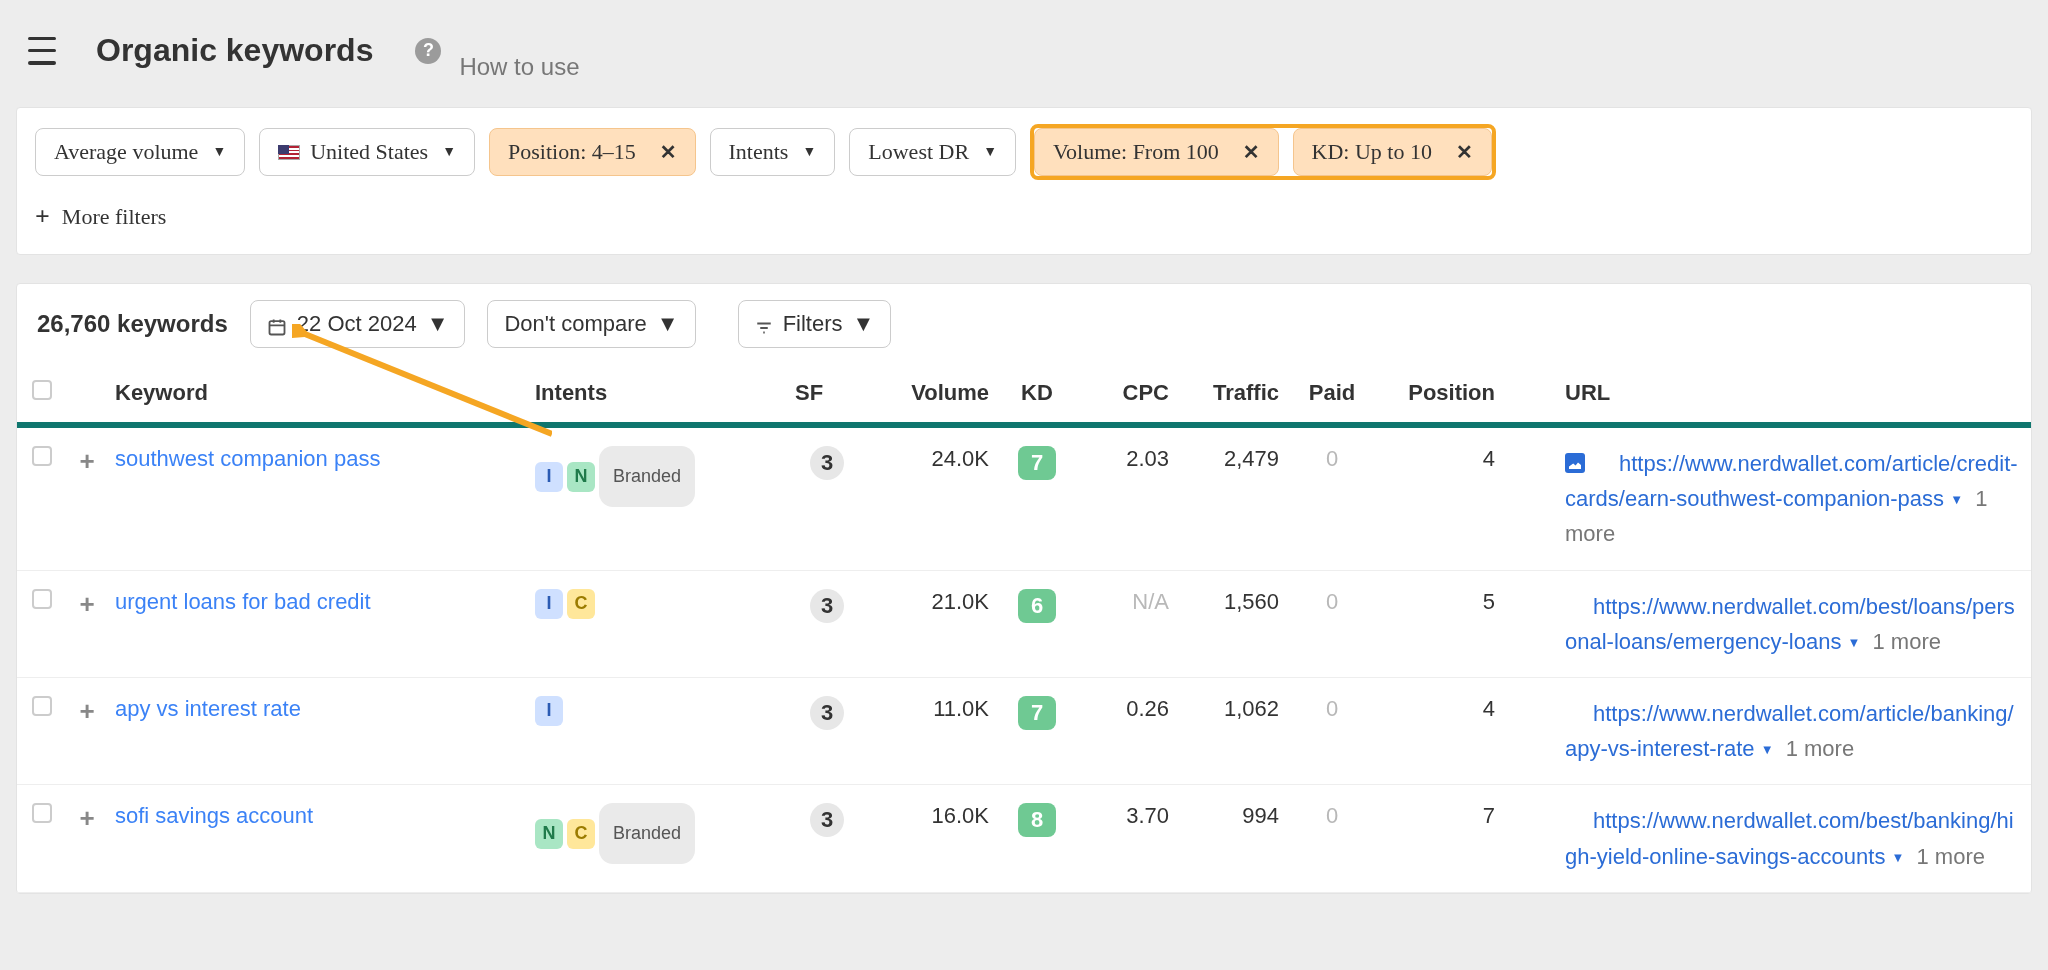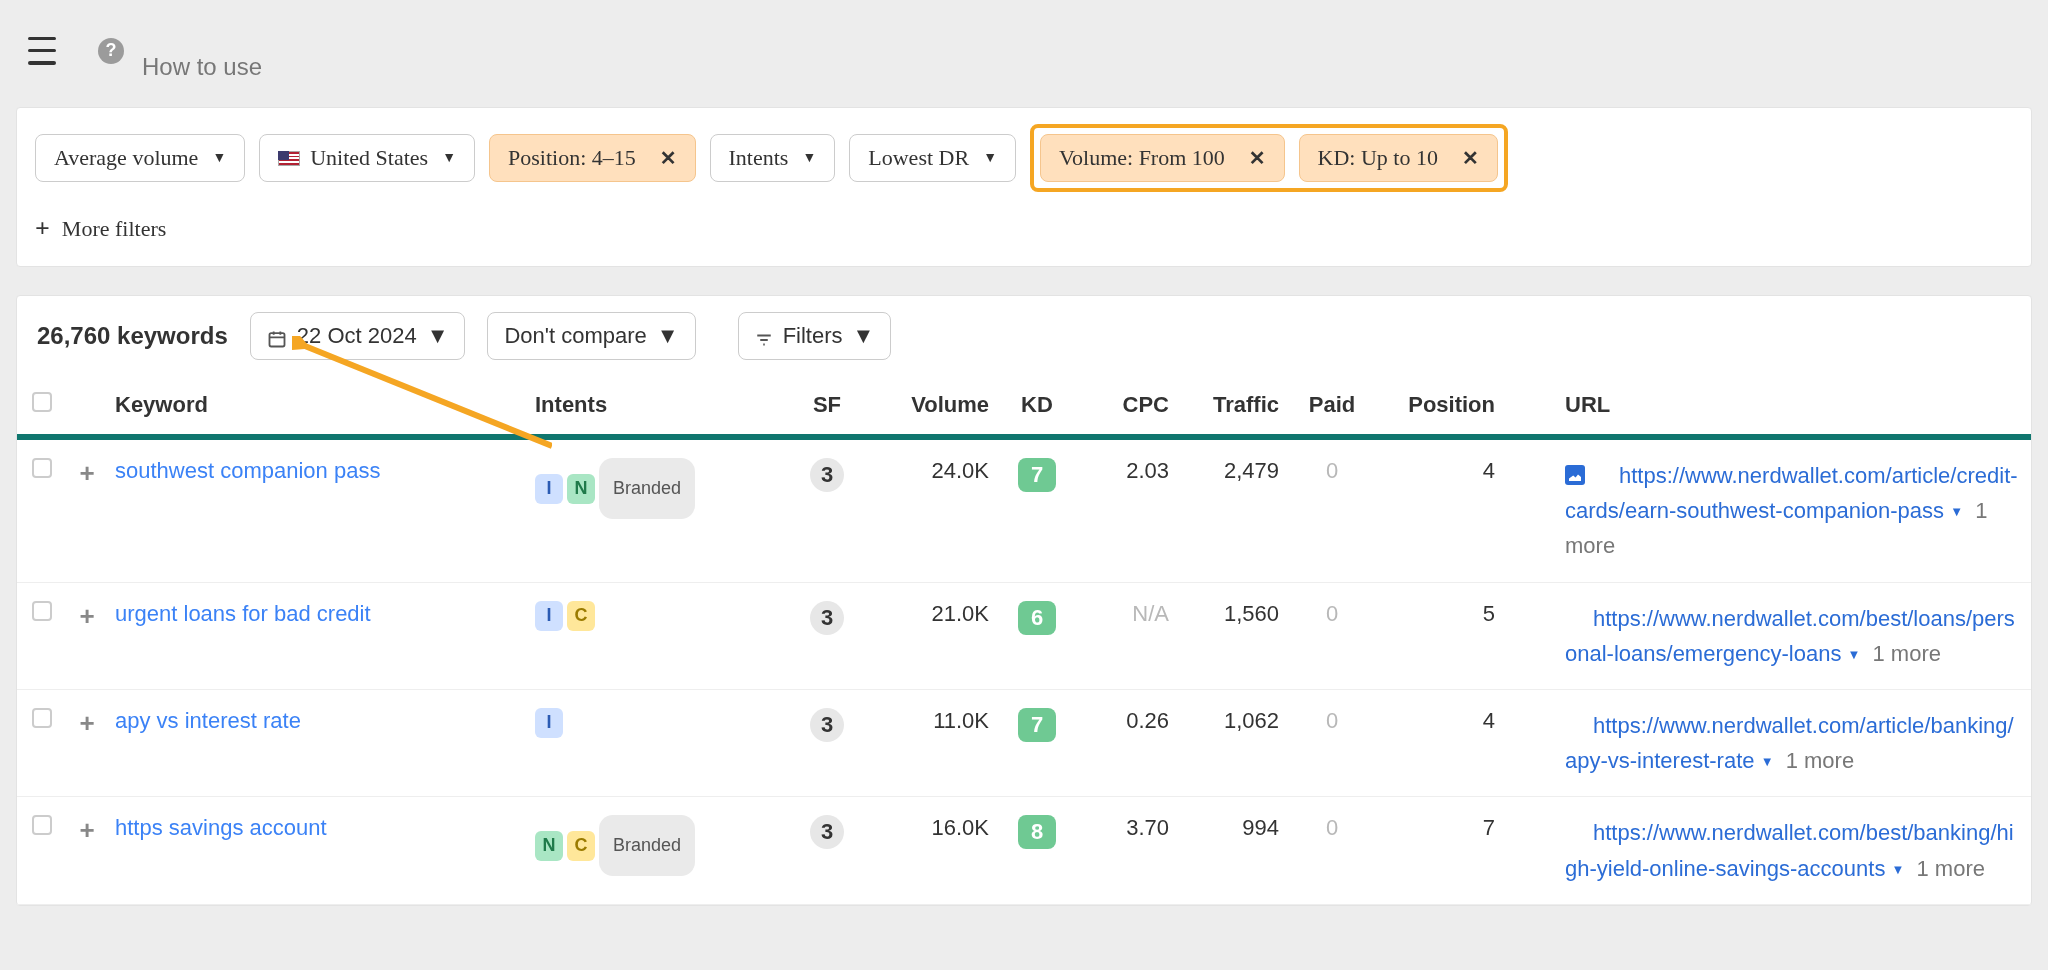--- a/index.html
+++ b/index.html
@@ -51,21 +51,21 @@
     background: #ffe0bd; border-color: #f5c58d;
   }
   .pill .close-x { font-size: 20px; font-weight: 700; margin-left: 14px; cursor: pointer; }
   .flag {
     width: 22px; height: 15px; display: inline-block;
     background: linear-gradient(to bottom, #b22234 0 14%, #fff 14% 28%, #b22234 28% 42%, #fff 42% 56%, #b22234 56% 70%, #fff 70% 84%, #b22234 84% 100%);
     position: relative; border: 1px solid #aaa;
   }
   .flag::before { content: ""; position: absolute; top: -1px; left: -1px; width: 11px; height: 9px; background: #3c3b6e; }
   .highlight-box {
-    display: inline-flex; gap: 14px; padding: 6px;
+    display: inline-flex; gap: 14px; 
     border: 4px solid #f5a623; border-radius: 8px;
   }
 
   .more-filters {
     display: flex; align-items: center; gap: 12px; margin-top: 22px;
     font-size: 22px; cursor: pointer;
   }
   .plus-icon { font-size: 26px; font-weight: 700; }
 
   
@@ -167,20 +167,21 @@
 </style>
 </head>
 <body>
 
 <div class="page-header">
   <div class="menu-icon">
     <span></span>
       <span></span>
       <span></span>
   </div>
+  <h1 class="page-title">Organic keywords</h1>
   <span class="help-icon">?</span>
   <span class="help-text">How to use</span>
 </div>
 
 <div class="filters-panel">
   <div class="filter-row">
     <div class="pill">
       <span>Average volume</span>
       <span class="caret">▼</span>
     </div>
@@ -266,21 +267,21 @@
         <col class="col-pos">
         <col class="col-gap">
         <col class="col-url">
     </colgroup>
     <thead>
       <tr>
         <th class="col-check"><input type="checkbox" style=""></th>
         <th></th>
         <th>Keyword</th>
         <th>Intents</th>
-        <th style="text-align:center">SF</th>
+        <th style="text-align:left">SF</th>
         <th style="text-align:right">Volume</th>
         <th style="text-align:center">KD</th>
         <th style="text-align:right">CPC</th>
         <th style="text-align:right">Traffic</th>
         <th style="text-align:center">Paid</th>
         <th style="text-align:right;padding-right:22px">Position</th>
         <th></th>
         <th>URL</th>
       </tr>
     </thead>
@@ -341,21 +342,21 @@
       <td class="col-url url-cell">
         <span class="url-link">https://www.nerdwallet.com/article/banking/apy-vs-interest-rate</span>
         <span class="tiny-caret">▼</span>
         <span class="more-text">1 more</span>
       </td>
     </tr>
 
     <tr>
       <td class="col-check"><input type="checkbox" style=""></td>
       <td class="col-exp"><span class="expand">+</span></td>
-      <td class="col-kw"><span class="kw-link">https savings account</span></td>
+      <td class="col-kw"><span class="kw-link">sofi savings account</span></td>
       <td class="col-int"><span class="intent-badge ib-N">N</span><span class="intent-badge ib-C">C</span><span class="branded-badge">Branded</span></td>
       <td class="col-sf"><span class="sf-pill">3</span></td>
       <td class="col-vol">16.0K</td>
       <td class="col-kd"><span class="kd-pill">8</span></td>
       <td class="col-cpc ">3.70</td>
       <td class="col-trf">994</td>
       <td class="col-paid muted">0</td>
       <td class="col-pos" style="padding-right:22px">7</td>
       <td></td>
       <td class="col-url url-cell">

